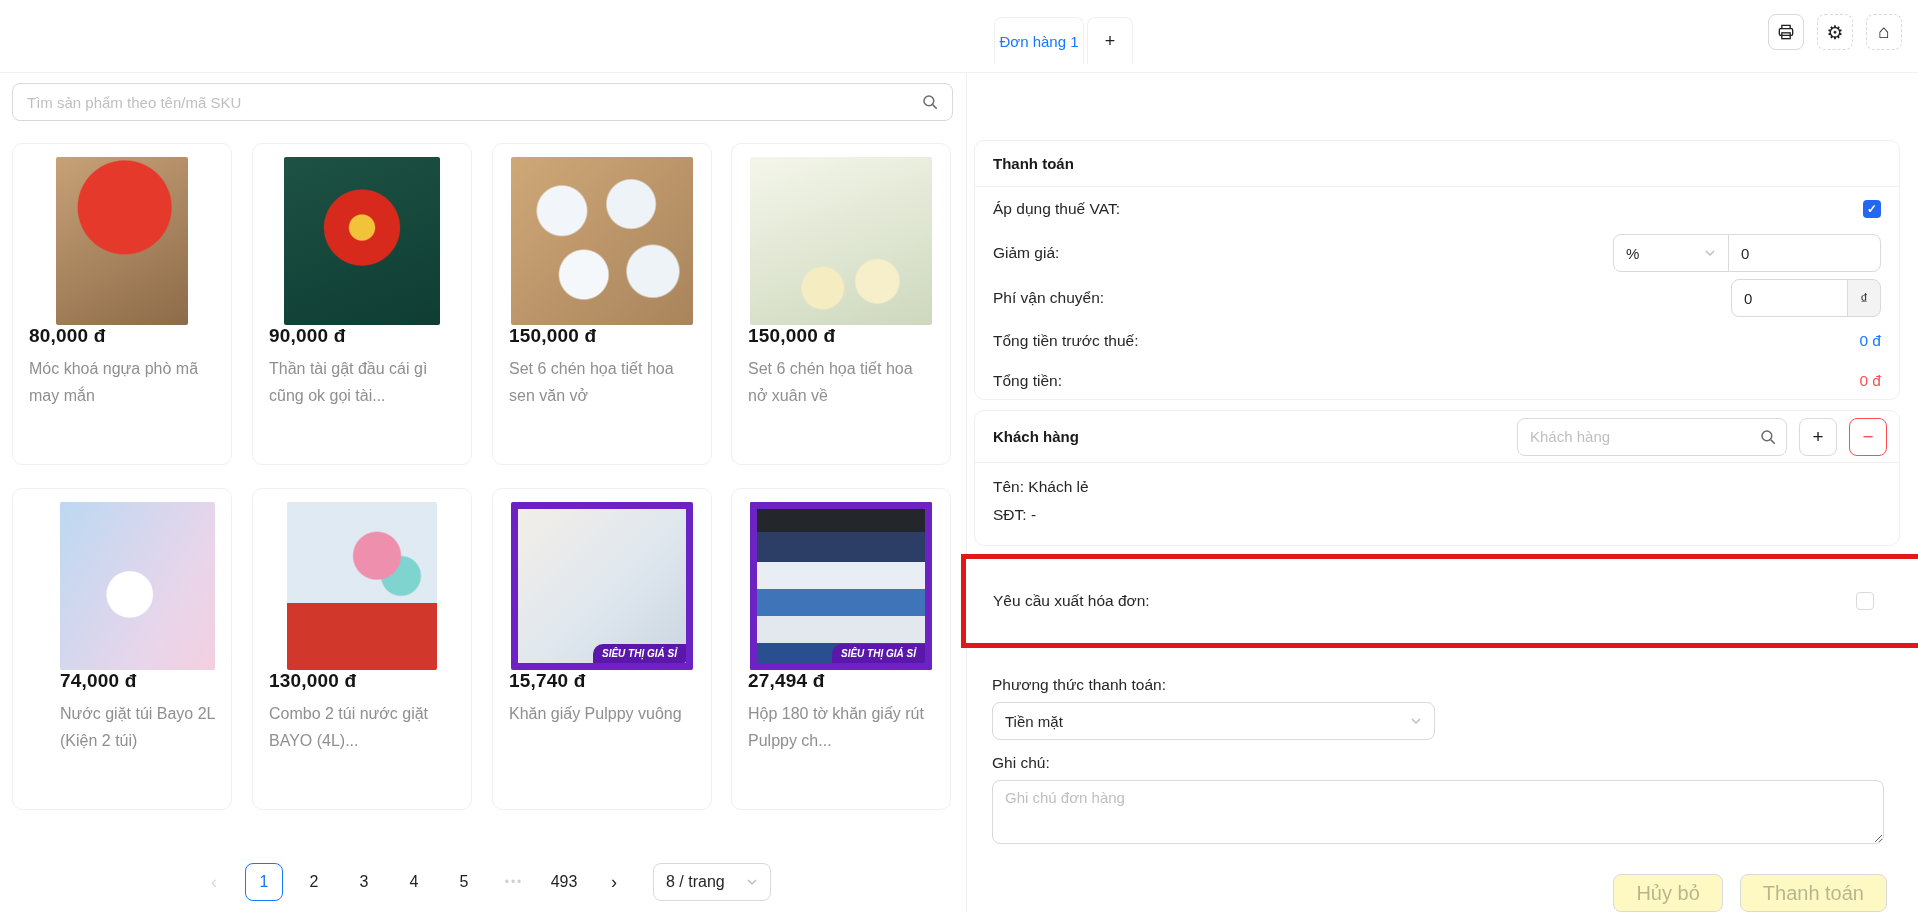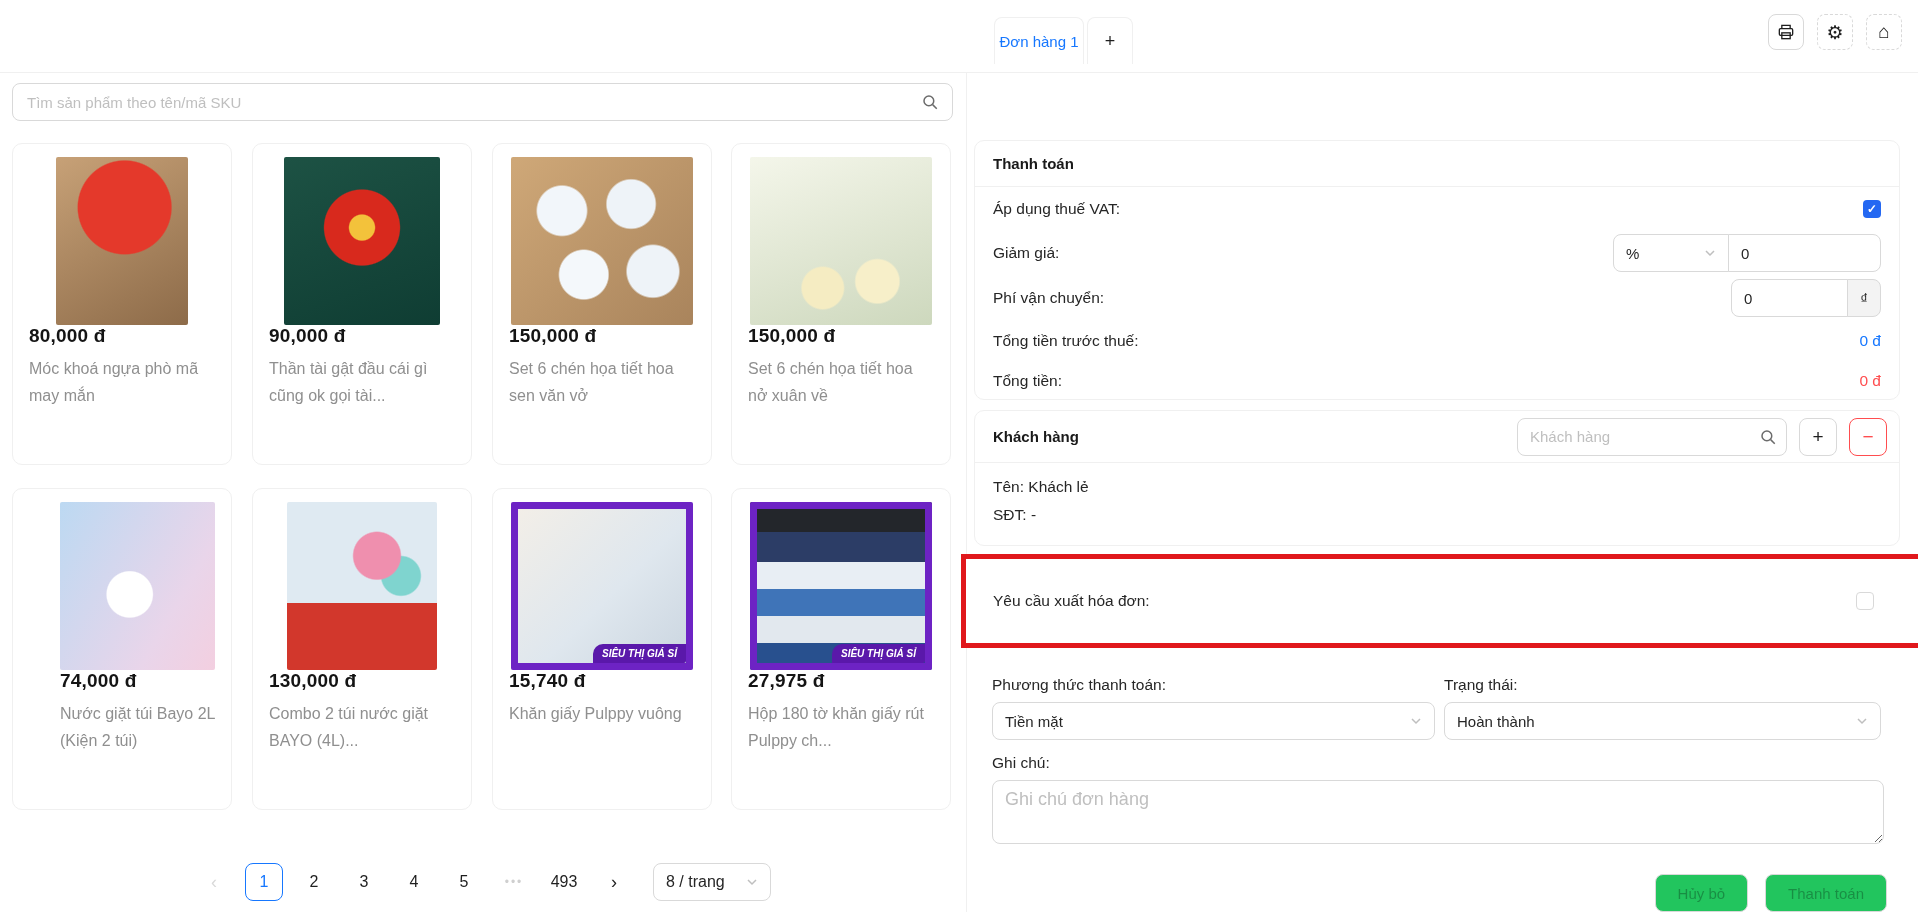--- a/index.html
+++ b/index.html
@@ -118,26 +118,26 @@
   .two-col { position:absolute; left:25px; right:37px; top:612px; display:flex; gap:9px; }
   .col { display:flex; flex-direction:column; }
   .col1 { width:443px; } .col2 { flex:1; }
   .field-label { font-size:15.5px; color:#262626; margin-bottom:8px; }
   .select-box { height:38px; border:1px solid #d9d9d9; border-radius:8px; background:#fff;
     display:flex; align-items:center; justify-content:space-between; padding:0 12px;
     font-size:15px; color:#262626; cursor:pointer; }
 
   .note-block { position:absolute; left:25px; right:34px; top:690px; }
   .note-block textarea { width:100%; height:64px; border:1px solid #d9d9d9; border-radius:8px;
-    padding:8px 12px; font-size:18px; font-family:inherit; color:#262626; outline:none; resize:vertical; }
+    padding:8px 12px; font-size:15px; font-family:inherit; color:#262626; outline:none; resize:vertical; }
   .note-block textarea::placeholder { color:#bfbfbf; }
 
   .actions { position:absolute; right:31px; top:810px; display:flex; gap:17px; }
-  .btn-disabled { height:38px; padding:0 22px; border-radius:8px; background:#22c55e;
-    border:1px solid #d9d9d9; color:rgba(0,0,0,.28); font-size:15px;
+  .btn-disabled { height:38px; padding:0 22px; border-radius:8px; background:#fef9c3;
+    border:1px solid #d9d9d9; color:rgba(0,0,0,.28); font-size:20px;
     display:flex; align-items:center; justify-content:center; cursor:not-allowed; }
 
   .chev { flex:none; }
 </style>
 </head>
 <body>
 
 <div class="app-header">
   <div class="tab tab-order">
     <span>Đơn hàng 1</span>
@@ -232,21 +232,21 @@
       <div class="price">15,740 đ</div>
       <div class="pname">Khăn giấy Pulppy vuông</div>
     </div>
 
     <div class="card r2c4">
       <div class="thumb-wrap">
         <div class="thumb t8">
           <span class="thumb-badge">SIÊU THỊ GIÁ SỈ</span>
         </div>
       </div>
-      <div class="price">27,975 đ</div>
+      <div class="price">27,494 đ</div>
       <div class="pname">Hộp 180 tờ khăn giấy rút Pulppy ch...</div>
     </div>
 
   </div>
 
   <div class="pagination">
     <span class="pg-item pg-prev">‹</span>
     <span class="pg-item active">1</span>
     <span class="pg-item">2</span>
     <span class="pg-item">3</span>
@@ -342,29 +342,20 @@
   <div class="two-col">
     <div class="col col1">
       <span class="field-label">Phương thức thanh toán:</span>
       <div class="select-box">
         <span>Tiền mặt</span>
         <svg class="chev" width="12" height="12" viewBox="0 0 12 12" fill="none" stroke="#bfbfbf" stroke-width="1.5">
             <path d="M2 4l4 4 4-4"></path>
           </svg>
       </div>
     </div>
-    <div class="col col2">
-      <span class="field-label">Trạng thái:</span>
-      <div class="select-box">
-        <span>Hoàn thành</span>
-        <svg class="chev" width="12" height="12" viewBox="0 0 12 12" fill="none" stroke="#bfbfbf" stroke-width="1.5">
-            <path d="M2 4l4 4 4-4"></path>
-          </svg>
-      </div>
-    </div>
   </div>
 
   <div class="note-block">
     <div class="field-label">Ghi chú:</div>
     <textarea placeholder="Ghi chú đơn hàng" style=""></textarea>
   </div>
 
   <div class="actions">
     <div class="btn-disabled">Hủy bỏ</div>
     <div class="btn-disabled">Thanh toán</div>

